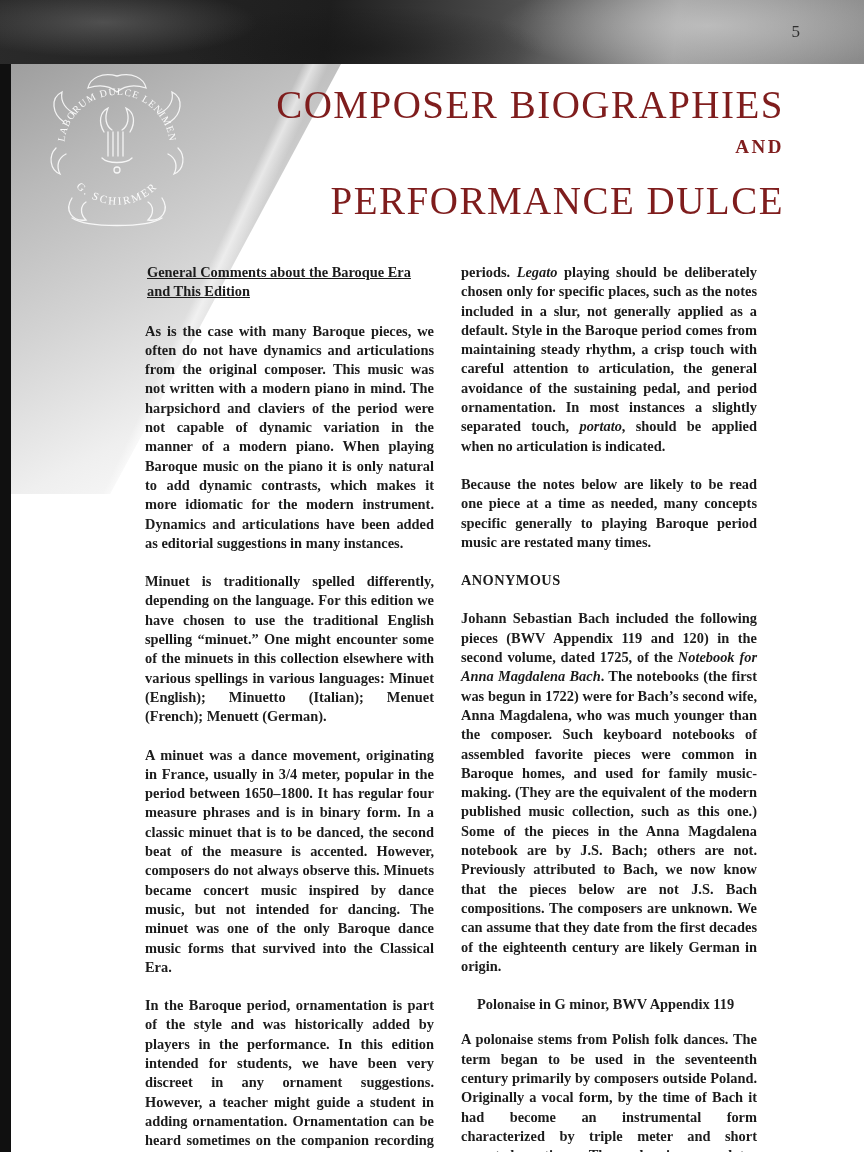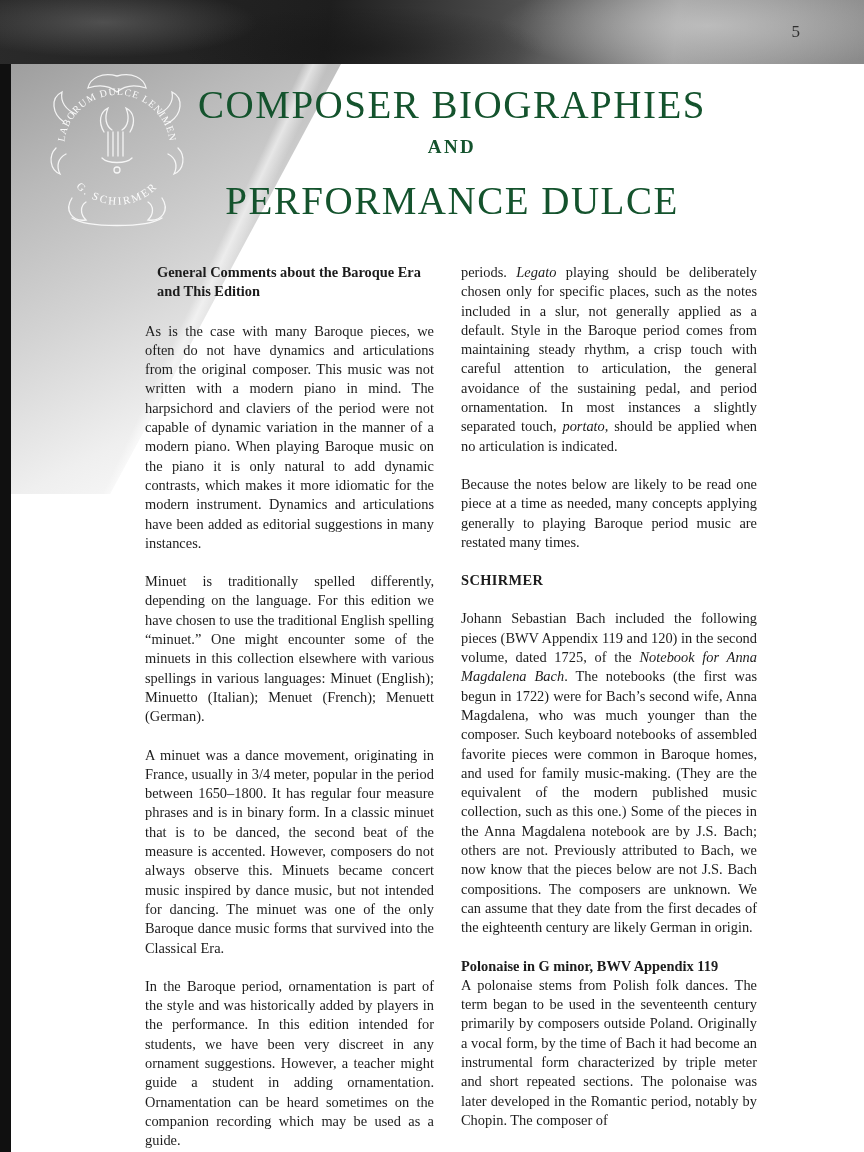--- a/index.html
+++ b/index.html
@@ -37,52 +37,54 @@
     background:
       linear-gradient(115deg, transparent 55%, rgba(255,255,255,.55) 57%, transparent 60%),
       linear-gradient(152deg, #9e9e9e 0%, #b9b9b9 22%, #d4d4d4 48%, #efefef 72%, #ffffff 94%);
   }
   .logo {
     position:absolute; left:42px; top:70px;
     width:150px; height:168px;
   }
   .title-block {
     position:absolute; left:120px; right:80px; top:84px;
-    text-align:center; color:#14532d;
+    text-align:right; color:#7f1d1d;
   }
   .title-line1, .title-line3 {
     font-size:39px; letter-spacing:1.5px; line-height:1.1;
   }
   .title-line2 {
     font-size:19px; font-weight:700; letter-spacing:2.5px;
     margin:9px 0 22px;
   }
   .columns {
     position:absolute; top:263px; left:145px;
     display:flex;
   }
   .col { font-size:14.4px; line-height:19.3px; }
   .col-left  { width:289px; }
   .col-right { width:296px; margin-left:27px; }
   .col-para {
     margin:0 0 19px;
     text-align:justify;
+    font-weight:bold;
   }
   .col-para:last-child { margin-bottom:14px; }
   h3 { font-size:14.4px; line-height:19.3px; }
   .col-heading {
-    font-weight:700; margin:0 12px 20px;
+    font-weight:700; margin:0 2px 20px;
     white-space:pre-line;
+    text-decoration:underline;
   }
   .col-section {
     font-weight:700; letter-spacing:.4px;
     margin:9px 0 19px;
   }
   .col-subheading {
-    font-weight:700; margin:0;
+    font-weight:700; margin:16px;
   }
 </style>
 </head>
 <body>
 
 <div class="page">
 
   <div class="spine"></div>
 
   <div class="top-band">
@@ -134,21 +136,21 @@
     <div class="col col-left">
         <h3 class="col-heading"><span>General Comments about the Baroque Era
 and This Edition</span></h3>
         <p class="col-para"><span>As is the case with many Baroque pieces, we often do not have dynamics and articulations from the original composer. This music was not written with a modern piano in mind. The harpsichord and claviers of the period were not capable of dynamic variation in the manner of a modern piano. When playing Baroque music on the piano it is only natural to add dynamic contrasts, which makes it more idiomatic for the modern instrument. Dynamics and articulations have been added as editorial suggestions in many instances.</span></p>
         <p class="col-para"><span>Minuet is traditionally spelled differently, depending on the language. For this edition we have chosen to use the traditional English spelling “minuet.” One might encounter some of the minuets in this collection elsewhere with various spellings in various languages: Minuet (English); Minuetto (Italian); Menuet (French); Menuett (German).</span></p>
         <p class="col-para"><span>A minuet was a dance movement, originating in France, usually in 3/4 meter, popular in the period between 1650–1800. It has regular four measure phrases and is in binary form. In a classic minuet that is to be danced, the second beat of the measure is accented. However, composers do not always observe this. Minuets became concert music inspired by dance music, but not intended for dancing. The minuet was one of the only Baroque dance music forms that survived into the Classical Era.</span></p>
         <p class="col-para"><span>In the Baroque period, ornamentation is part of the style and was historically added by players in the performance. In this edition intended for students, we have been very discreet in any ornament suggestions. However, a teacher might guide a student in adding ornamentation. Ornamentation can be heard sometimes on the companion recording which may be used as a guide.</span></p>
       </div>
     <div class="col col-right">
         <p class="col-para"><span>periods. </span><i>Legato</i><span> playing should be deliberately chosen only for specific places, such as the notes included in a slur, not generally applied as a default. Style in the Baroque period comes from maintaining steady rhythm, a crisp touch with careful attention to articulation, the general avoidance of the sustaining pedal, and period ornamentation. In most instances a slightly separated touch, </span><i>portato</i><span>, should be applied when no articulation is indicated.</span></p>
-        <p class="col-para"><span>Because the notes below are likely to be read one piece at a time as needed, many concepts applying generally to playing Baroque period music are restated many times.</span></p>
-        <h3 class="col-section"><span>SCHIRMER</span></h3>
+        <p class="col-para"><span>Because the notes below are likely to be read one piece at a time as needed, many concepts specific generally to playing Baroque period music are restated many times.</span></p>
+        <h3 class="col-section"><span>ANONYMOUS</span></h3>
         <p class="col-para"><span>Johann Sebastian Bach included the following pieces (BWV Appendix 119 and 120) in the second volume, dated 1725, of the </span><i>Notebook for Anna Magdalena Bach</i><span>. The notebooks (the first was begun in 1722) were for Bach’s second wife, Anna Magdalena, who was much younger than the composer. Such keyboard notebooks of assembled favorite pieces were common in Baroque homes, and used for family music-making. (They are the equivalent of the modern published music collection, such as this one.) Some of the pieces in the Anna Magdalena notebook are by J.S. Bach; others are not. Previously attributed to Bach, we now know that the pieces below are not J.S. Bach compositions. The composers are unknown. We can assume that they date from the first decades of the eighteenth century are likely German in origin.</span></p>
         <h3 class="col-subheading"><span>Polonaise in G minor, BWV Appendix 119</span></h3>
         <p class="col-para"><span>A polonaise stems from Polish folk dances. The term began to be used in the seventeenth century primarily by composers outside Poland. Originally a vocal form, by the time of Bach it had become an instrumental form characterized by triple meter and short repeated sections. The polonaise was later developed in the Romantic period, notably by Chopin. The composer of</span></p>
       </div>
   </div>
 
 </div>
 
 </body></html>

